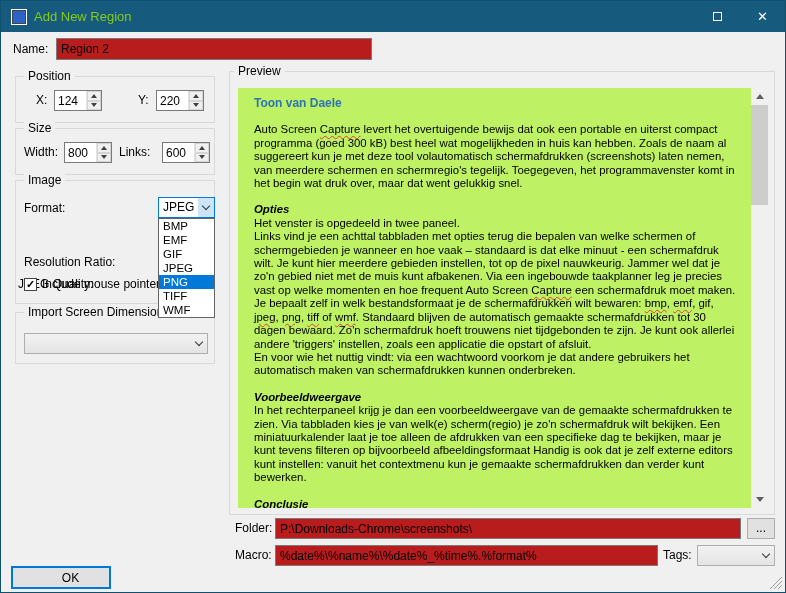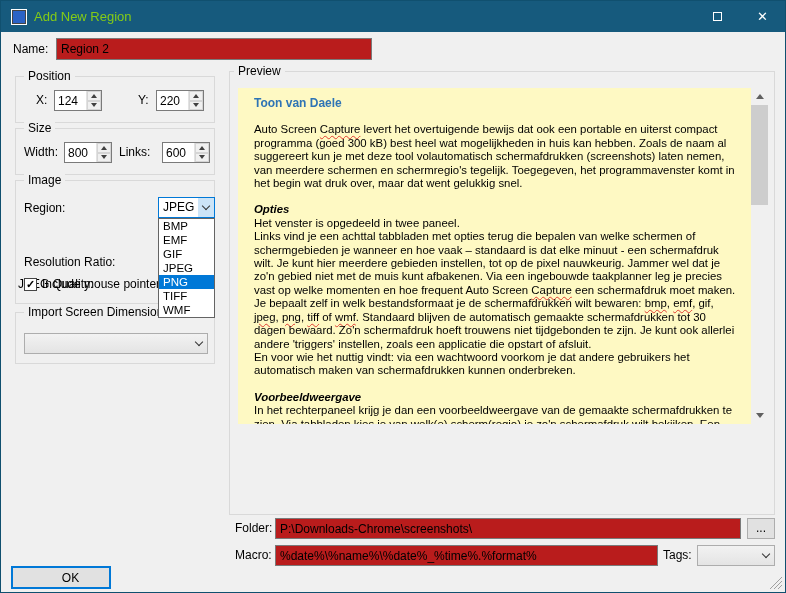--- a/index.html
+++ b/index.html
@@ -51,21 +51,21 @@
   .dd-item.selected { background: #0078d7; color: #fff; }
 
   .cb { position: absolute; width: 13px; height: 13px; border: 1px solid #444; background: #fff;
         display: flex; align-items: center; justify-content: center; font-size: 11px; font-weight: bold; line-height: 1; }
 
   .btn { position: absolute; width: 100px; height: 23px; background: #e1e1e1; border: 1px solid #adadad;
          text-align: center; line-height: 21px; font: inherit; }
   .btn-default { border: 1px solid #0078d7; box-shadow: inset 0 0 0 1px #0078d7; padding-left: 19px; }
 
   
-  .rtf { position: absolute; left: 8px; top: 16px; width: 530px; height: 336px; background: #fef9c3; overflow: hidden; }
+  .rtf { position: absolute; left: 8px; top: 16px; width: 530px; height: 420px; background: #bef264; overflow: hidden; }
   .pv-text { position: absolute; left: 16px; top: 9px; right: 31px; font-size: 11.4px; line-height: 13.4px; }
   .pv-title { color: #2e74b5; font-weight: 700; font-size: 12px; margin: 0 0 13px 0; }
   .pv-header { font-weight: 700; font-style: italic; margin: 13px 0 0 0; }
   .pv-para { white-space: pre-wrap; margin: 0; }
   .misspell { text-decoration-line: underline; text-decoration-style: wavy; text-decoration-color: #e03c31;
               text-decoration-thickness: 1px; text-underline-offset: 2px; }
 
   .vscroll { position: absolute; right: 0; top: 0; bottom: 0; width: 17px; background: #f0f0f0; }
   .sarrow { position: absolute; left: 0; right: 0; height: 17px; display: flex; align-items: center; justify-content: center; }
   .sarrow.up { top: 0; } .sarrow.down { bottom: 0; }
@@ -150,21 +150,21 @@
           </div>
         <div class="sb">
             <span class="td"></span>
           </div>
       </div>
     </div>
   </div>
 
   <div class="group" style="left:14px; top:179px; width:200px; height:124px;">
     <span class="gtitle">Image</span>
-    <span class="label" style="left:8px; top:17px;">Region:</span>
+    <span class="label" style="left:8px; top:17px;">Format:</span>
     <div class="combo" style="left:142px; top:16px; width:57px;">
       <span class="val">JPEG</span>
       <span class="az">
           <span class="chv"></span>
         </span>
     </div>
     <div class="dd-list">
         <div class="dd-item">BMP</div>
         <div class="dd-item">EMF</div>
         <div class="dd-item">GIF</div>

